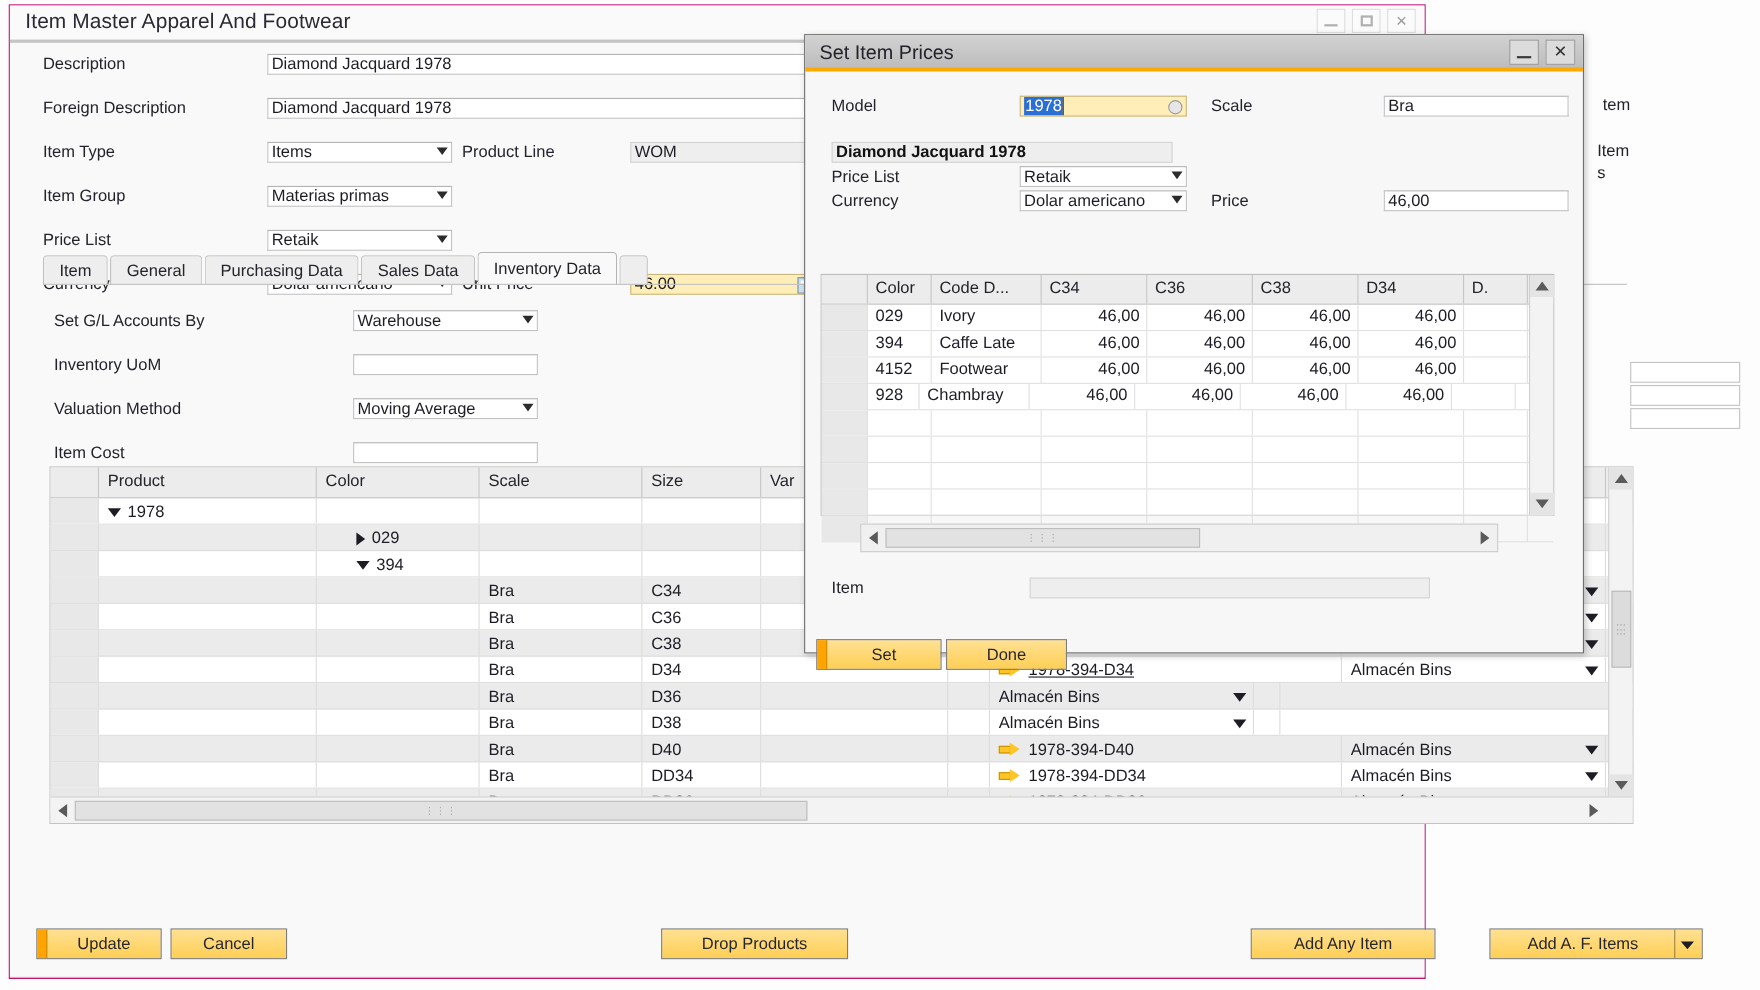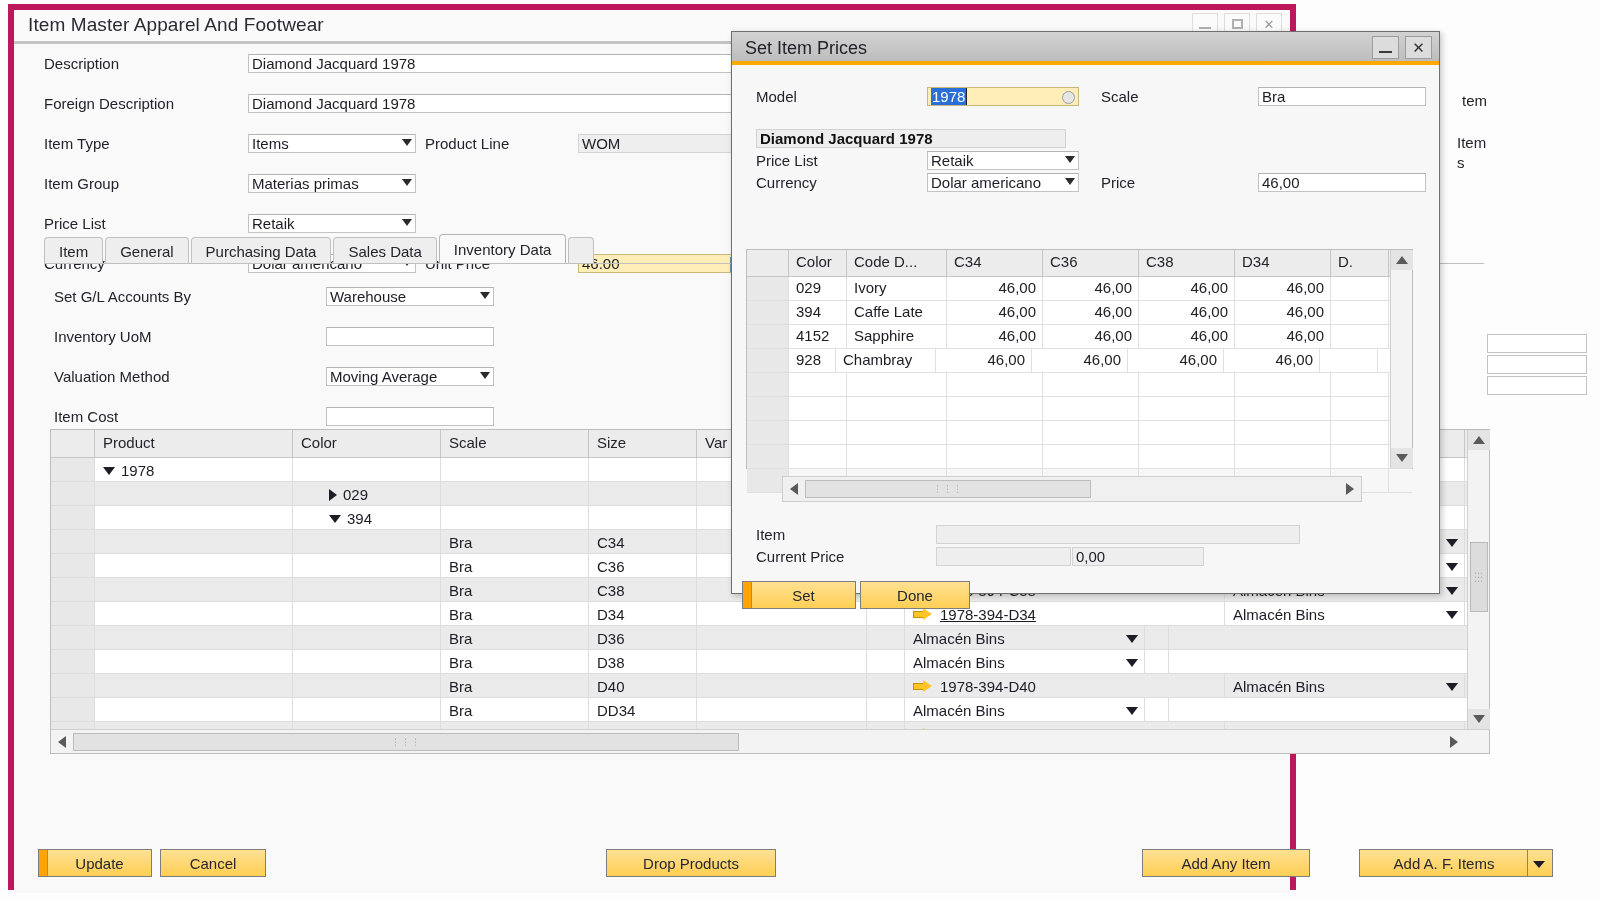--- a/index.html
+++ b/index.html
@@ -9,22 +9,22 @@
     background: #ffffff;
     font-family: "Liberation Sans", sans-serif;
     overflow: hidden;
   }
   #root { position: relative; width: 1600px; height: 900px; background: #fdfdfd; }
 
   
   .win {
     position: absolute; left: 8px; top: 4px;
     width: 1288px; height: 886px;
-    background: #701a75;
-    border: 6px solid #be185d;
+    background: #f0abfc;
+    border: 1px solid #be185d;
   }
   .win-titlebar {
     position: relative; height: 34px;
     background: #fafafa;
     border-bottom: 3px solid #c4c4c4;
   }
   .win-title {
     position: absolute; left: 14px; top: 4px;
     font-size: 19px; color: #2a2a33; letter-spacing: .1px;
   }
@@ -571,20 +571,27 @@
               <div class="gc" style="width: 24px;"></div>
             </div>
             <div class="grow">
               <div class="gc idx" style="width: 44px;"></div>
               <div class="gc" style="width: 198px;"></div>
               <div class="gc" style="width: 148px;"></div>
               <div class="gc" style="width: 148px;">Bra</div>
               <div class="gc" style="width: 108px;">DD34</div>
               <div class="gc" style="width: 170px;"></div>
               <div class="gc" style="width: 38px;"></div>
+              <div class="gc" style="width: 320px;">
+                <span class="arrowicon">
+                  <span class="shaft"></span>
+                  <span class="head"></span>
+                </span>
+                <span>1978-394-DD34</span>
+              </div>
               <div class="gc" style="width: 240px;">
                 <span>Almacén Bins</span>
                 <span class="celldd"></span>
               </div>
               <div class="gc" style="width: 24px;"></div>
             </div>
             <div class="grow alt">
               <div class="gc idx" style="width: 44px;"></div>
               <div class="gc" style="width: 198px;"></div>
               <div class="gc" style="width: 148px;"></div>
@@ -725,21 +732,21 @@
               <div class="dgc" style="width: 100px;">Caffe Late</div>
               <div class="dgc num" style="width: 96px;">46,00</div>
               <div class="dgc num" style="width: 96px;">46,00</div>
               <div class="dgc num" style="width: 96px;">46,00</div>
               <div class="dgc num" style="width: 96px;">46,00</div>
               <div class="dgc num" style="width: 58px;"></div>
             </div>
             <div class="dgr">
               <div class="dgc idx" style="width: 42px;"></div>
               <div class="dgc" style="width: 58px;">4152</div>
-              <div class="dgc" style="width: 100px;">Sapphire</div>
+              <div class="dgc" style="width: 100px;">Footwear</div>
               <div class="dgc num" style="width: 96px;">46,00</div>
               <div class="dgc num" style="width: 96px;">46,00</div>
               <div class="dgc num" style="width: 96px;">46,00</div>
               <div class="dgc num" style="width: 96px;">46,00</div>
               <div class="dgc num" style="width: 58px;"></div>
             </div>
             <div class="dgr">
               <div class="dgc idx" style="width: 42px;"></div>
               <div class="dgc" style="width: 47px;">928</div>
               <div class="dgc" style="width: 100px;">Chambray</div>
@@ -818,25 +825,20 @@
         <div class="hsb-thumb" style="width:286px;">⋮⋮⋮</div>
         <div class="hsb-arrow" style="margin-left:auto;">
             <div class="tri-rt"></div>
           </div>
       </div>
 
       <div class="frow" style="position:absolute; left:14px; top:460px; width:680px;">
         <div class="flabel" style="left:10px;">Item</div>
         <div class="fin ro" style="left:190px; width:364px;"></div>
       </div>
-      <div class="frow" style="position:absolute; left:14px; top:482px; width:680px;">
-        <div class="flabel" style="left:10px;">Current Price</div>
-        <div class="fin ro" style="left:190px; width:135px;"></div>
-        <div class="fin ro" style="left:326px; width:132px;">0,00</div>
-      </div>
 
       <div style="position:absolute; left:10px; top:516px; height:28px;">
         <div class="btn" style="position:absolute; left:0; width:114px; padding-left:9px;">
           <span class="accent"></span>
           <span>Set</span>
         </div>
         <div class="btn" style="position:absolute; left:118px; width:110px;">
           <span>Done</span>
         </div>
       </div>

